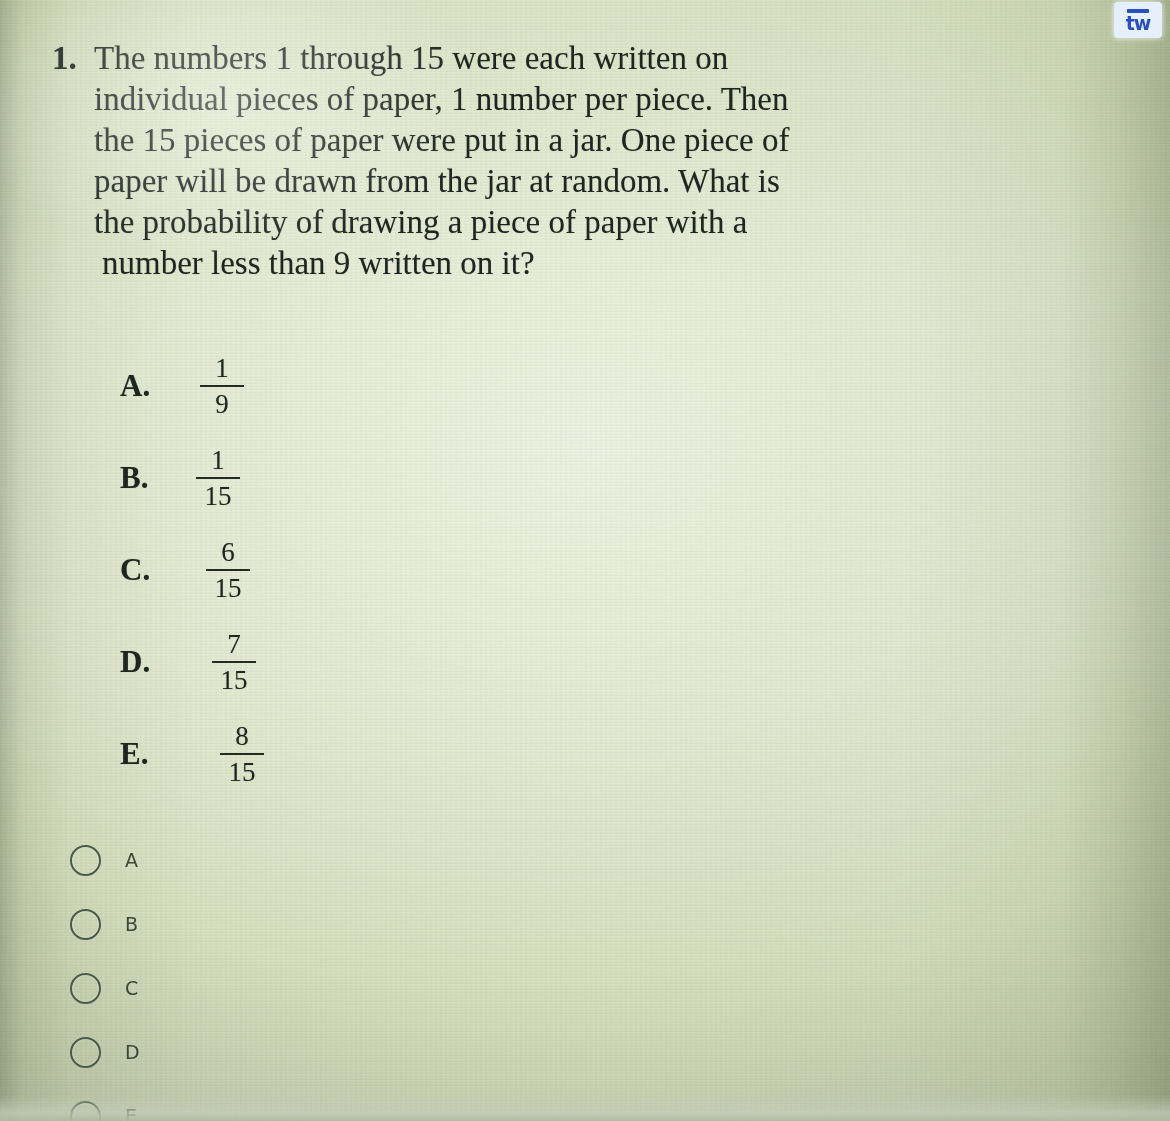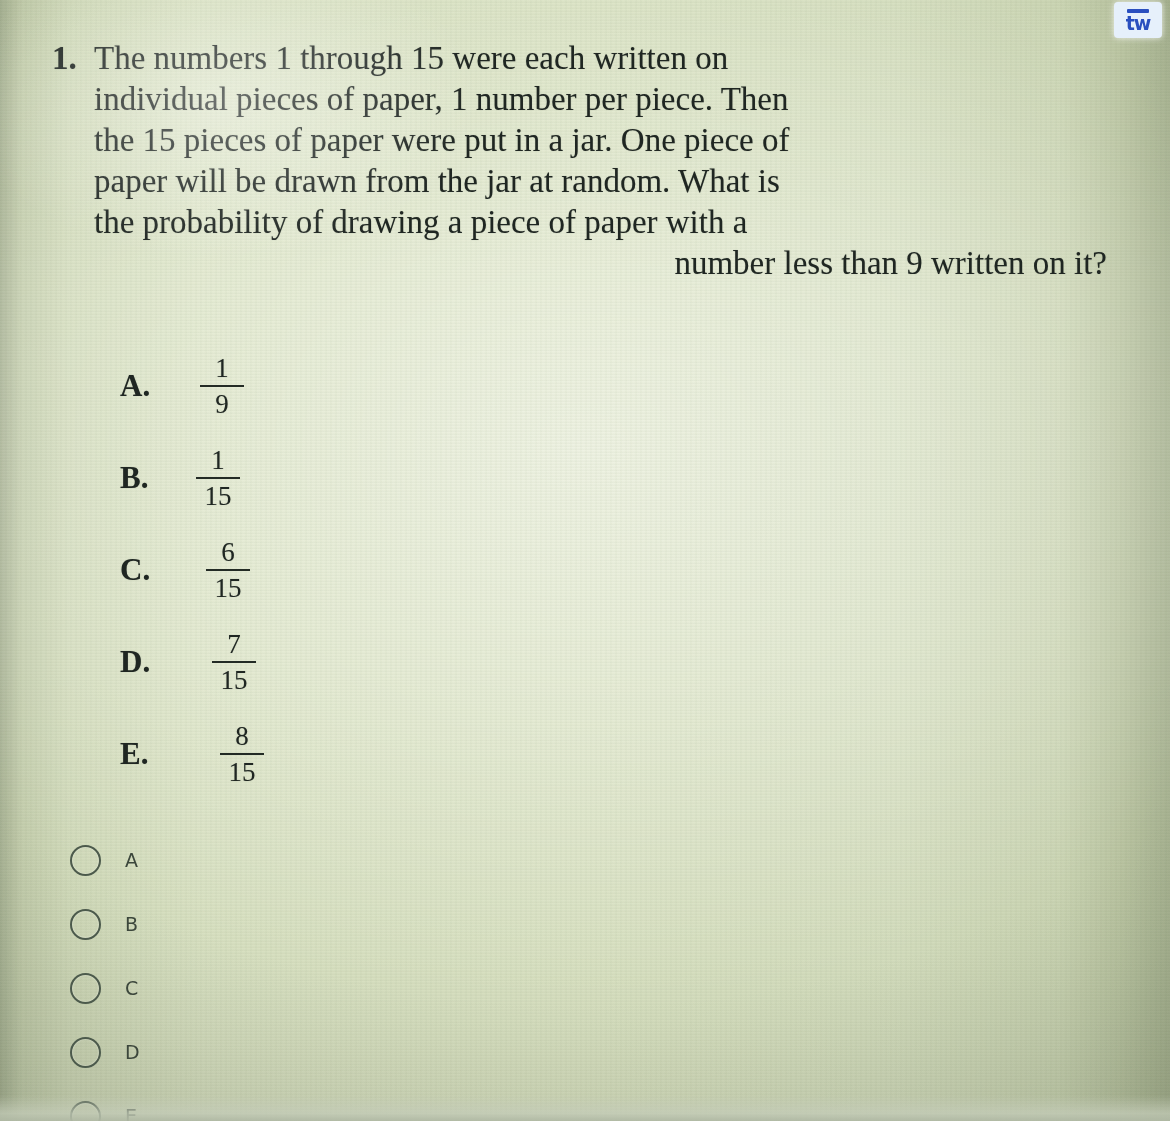--- a/index.html
+++ b/index.html
@@ -125,21 +125,22 @@
   .qtext {
     flex: 1;
     font-size: 33px;
     line-height: 1.245;
     color: #1f2622;
     text-align: justify;
     text-justify: inter-word;
     text-shadow: 0 0 1px rgba(60,70,55,0.30);
   }
   .qtext .lastline {
-    text-align: right;
+    text-align: left;
+    margin-left: 8px;
   }
 
   
   .choices {
     position: absolute;
     left: 120px;
     top: 340px;
     width: 420px;
   }
   .choice {

